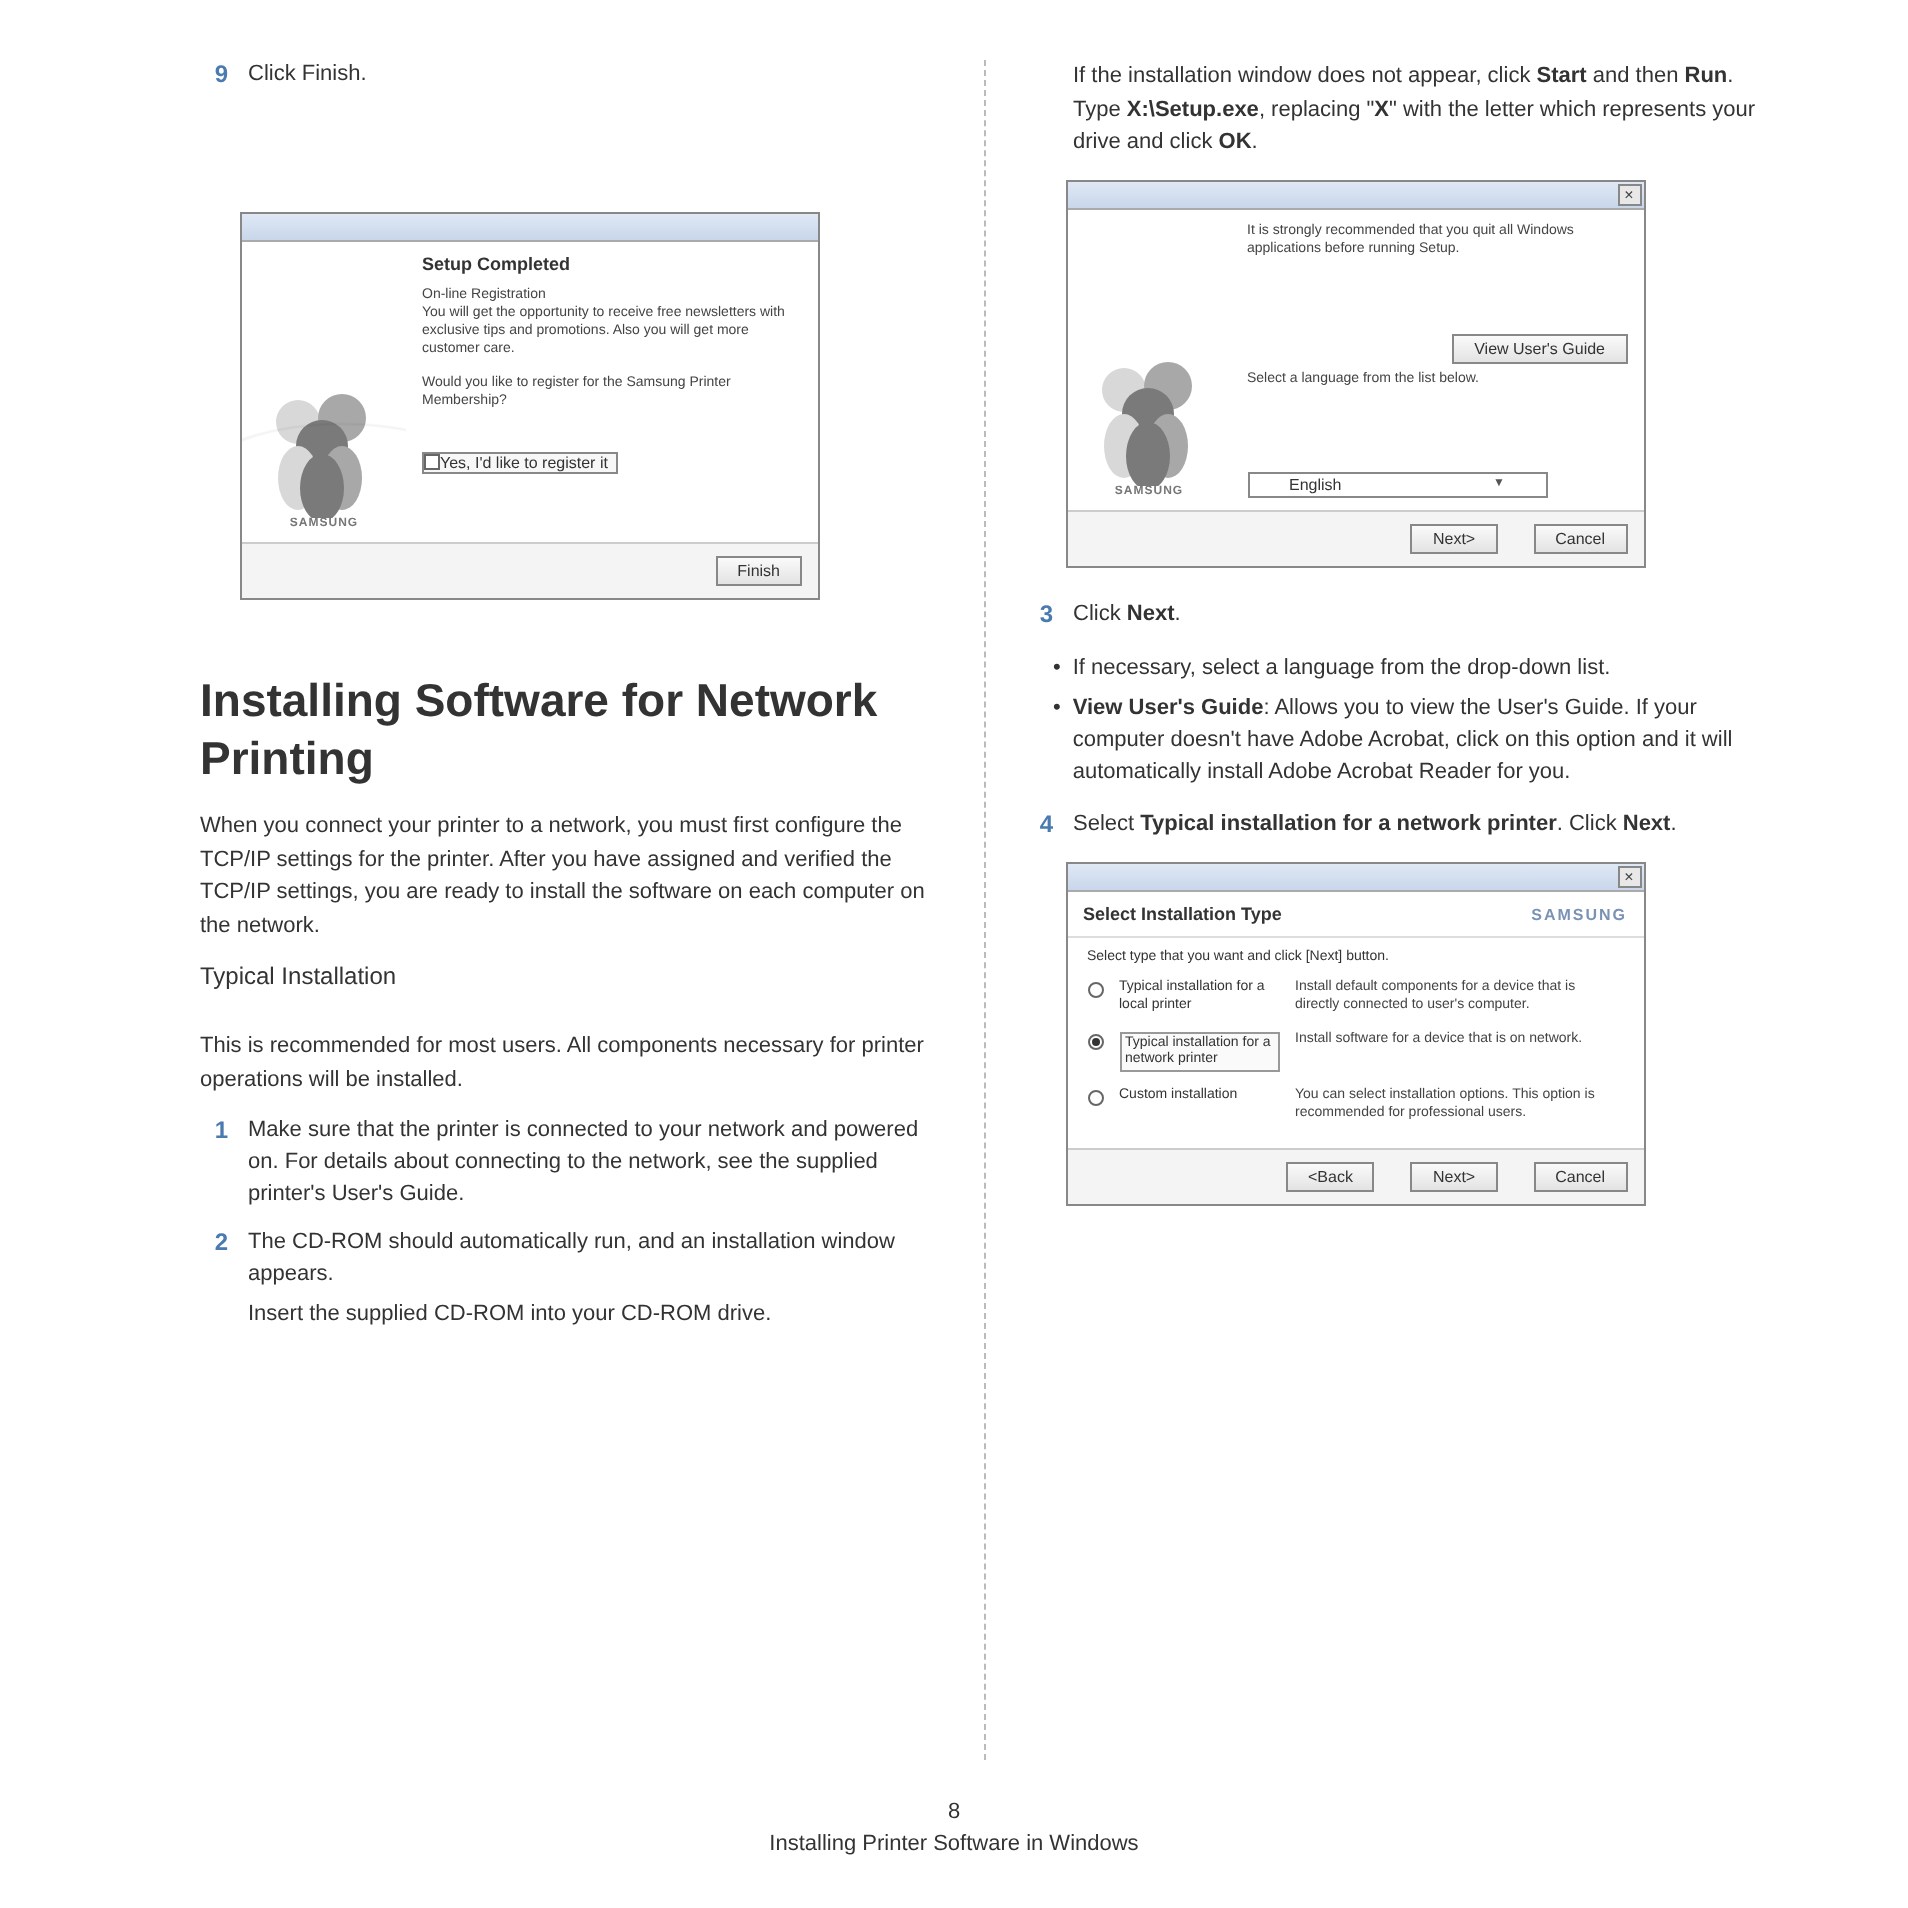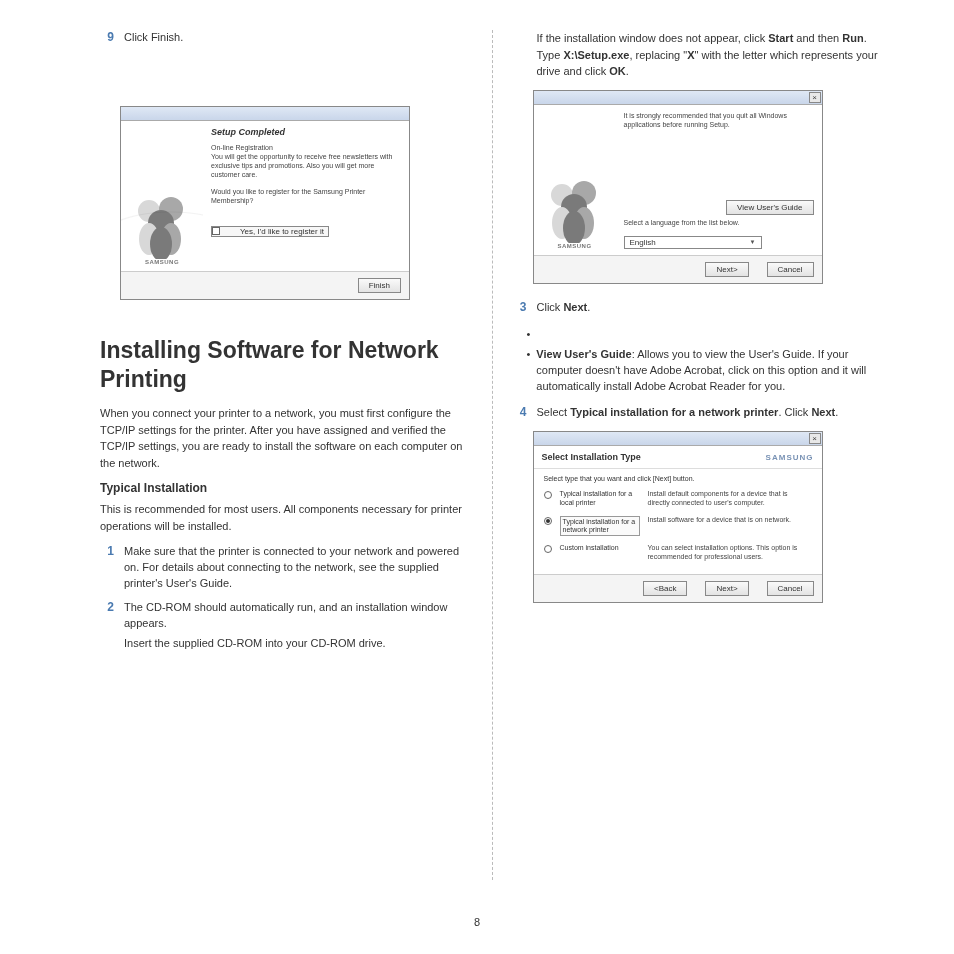--- a/index.html
+++ b/index.html
@@ -43,21 +43,21 @@
   .bullet { display: flex; gap: 6px; margin: 4px 0 4px 14px; line-height: 1.45; }
   .bullet .dot { flex: none; }
   h2.section-title {
     font-size: 23px;
     font-weight: bold;
     color: #333;
     margin: 36px 0 12px 0;
     line-height: 1.25;
   }
   .body-para { line-height: 1.5; margin-bottom: 10px; }
-  .sub-heading { font-weight: bold; font-size: 12px; margin: 10px 0 6px 0; }
+  .sub-heading { font-weight: normal; font-size: 12px; margin: 10px 0 20px 0; }
 
   
   .dlg {
     border: 1px solid #888;
     background: #fff;
     width: 290px;
     margin: 10px 0 16px 20px;
     font-family: Tahoma, sans-serif;
     font-size: 8px;
     color: #333;
@@ -93,23 +93,23 @@
   }
   .dlg-left svg { width: 70px; height: 70px; }
   .dlg-left-swoosh {
     position: absolute;
     bottom: 28px; left: -10px;
     width: 120px; height: 50px;
     background: radial-gradient(ellipse 120px 50px at 50% 100%, transparent 60%, rgba(0,0,0,.05) 62%, transparent 64%);
   }
   .samsung-small { font-size: 6px; letter-spacing: .5px; color: #777; font-weight: bold; }
   .dlg-right { flex: 1; padding: 6px 8px 6px 8px; }
-  .dlg-head { font-weight: bold; font-size: 9px; margin-bottom: 6px; font-style: italic; }
+  .dlg-head { font-weight: bold; font-size: 9px; margin-bottom: 6px; }
   .dlg-txt { font-size: 7px; line-height: 1.3; margin-bottom: 8px; color: #444; }
-  .dlg-chk { display: inline-flex; align-items: center; gap: 20px; border: 1px solid #888; padding: 0 4px 0 0; background: #f7f7f7; }
+  .dlg-chk { display: inline-flex; align-items: center; gap: 0; border: 1px solid #888; padding: 0 4px 0 0; background: #f7f7f7; }
   .dlg-chk .box { width: 8px; height: 8px; border: 1px solid #666; background: #fff; }
   .dlg-buttons {
     border-top: 1px solid #ccc;
     padding: 6px 8px;
     display: flex;
     justify-content: flex-end;
     gap: 18px;
     background: #f4f4f4;
   }
   .dlg-btn {
@@ -118,25 +118,26 @@
     font-size: 8px;
     padding: 2px 10px;
     min-width: 42px;
     text-align: center;
   }
   .lang-row { margin-top: 6px; }
   .lang-select {
     border: 1px solid #888;
     background: #fff;
     font-size: 8px;
-    padding: 1px 5px;
-    width: 138px;
+    padding: 1px 20px;
+    width: 150px;
     display: inline-flex;
     justify-content: space-between;
     align-items: center;
+    margin-top: 33px;
   }
   .lang-select .caret { font-size: 6px; color: #555; }
 
   
   .radio-row { display: flex; gap: 8px; align-items: flex-start; margin: 8px 0; }
   .radio { width: 8px; height: 8px; border: 1px solid #666; border-radius: 50%; flex: none; margin-top: 1px; position: relative; }
   .radio.sel::after { content:""; position:absolute; inset:1px; border-radius:50%; background:#333; }
   .radio-label { flex: none; width: 80px; font-size: 7px; line-height: 1.2; }
   .radio-label.boxed { border:1px solid #999; padding:1px 2px; background:#fafafa; }
   .radio-desc { flex: 1; font-size: 7px; line-height: 1.25; color: #444; }
@@ -271,20 +272,21 @@
     <div class="step-line">
       <div class="step-num">3</div>
       <div class="step-body">
         <p>
           <span>Click </span><b>Next</b><span>.</span>
         </p>
       </div>
     </div>
     <div class="bullet">
       <span class="dot">•</span>
+      <span>If necessary, select a language from the drop-down list.</span>
     </div>
     <div class="bullet">
       <span class="dot">•</span>
       <span><b>View User's Guide</b><span>: Allows you to view the User's Guide. If your computer doesn't have Adobe Acrobat, click on this option and it will automatically install Adobe Acrobat Reader for you.</span></span>
     </div>
 
     <div class="step-line" style="margin-top:10px;">
       <div class="step-num">4</div>
       <div class="step-body">
         <span>Select </span><b>Typical installation for a network printer</b><span>. Click </span><b>Next</b><span>.</span>
@@ -325,13 +327,14 @@
         <div class="dlg-btn">Next&gt;</div>
         <div class="dlg-btn">Cancel</div>
       </div>
     </div>
 
   </div>
 </div>
 
 <div class="footer">
   <div>8</div>
+  <div>Installing Printer Software in Windows</div>
 </div>
 
 </body></html>

